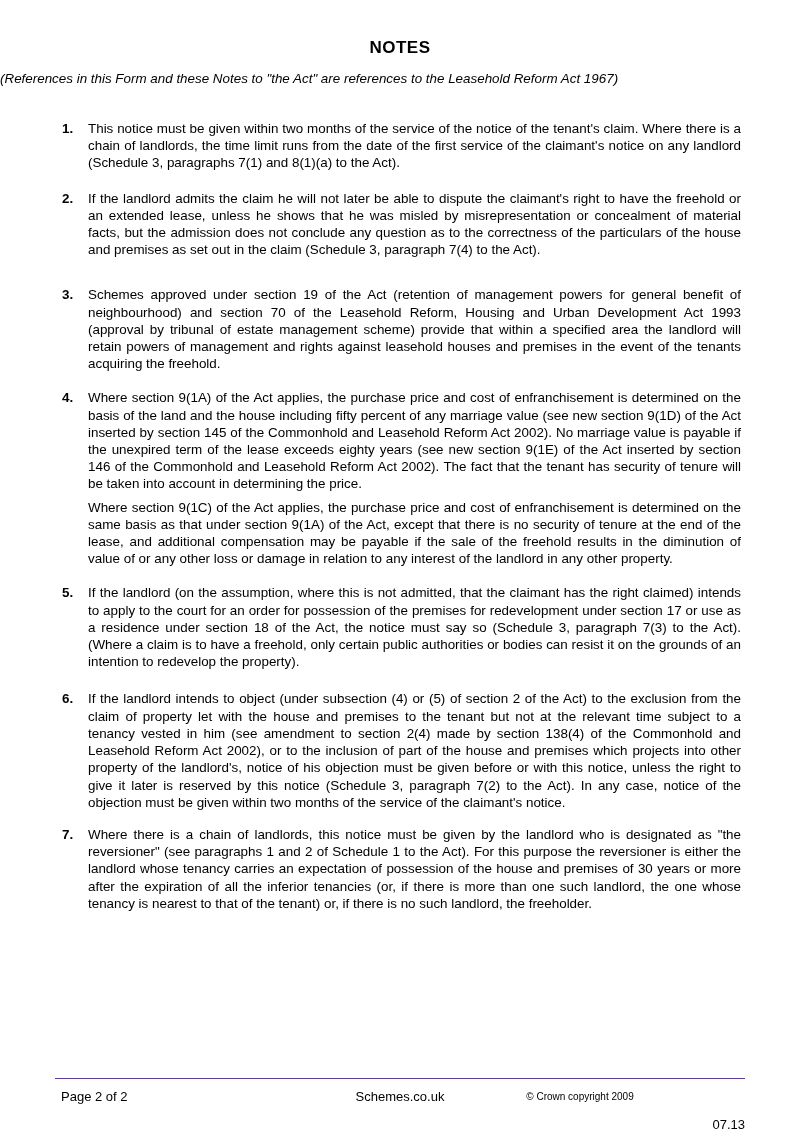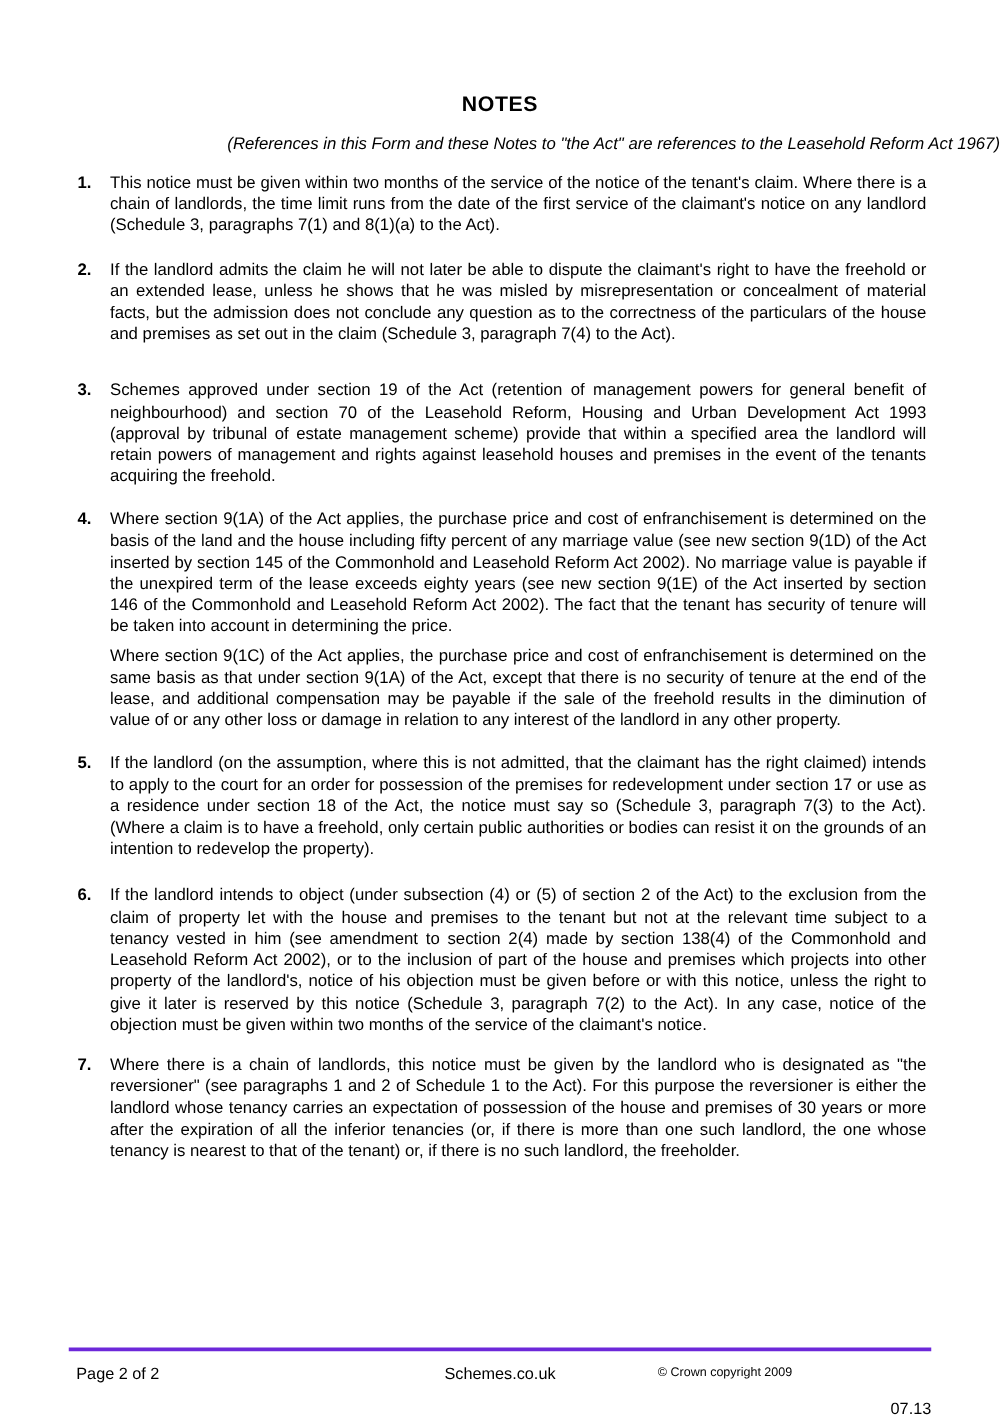--- a/index.html
+++ b/index.html
@@ -18,28 +18,27 @@
     height: 1133px;
     background: #ffffff;
     padding-top: 38px;
   }
   .title {
     text-align: center;
     font-size: 17px;
     font-weight: bold;
     letter-spacing: 0.5px;
     margin-bottom: 13px;
-    margin-top: 36px;
   }
   .subtitle {
-    text-align: right;
+    text-align: left;
     font-style: italic;
     font-size: 13.4px;
     white-space: nowrap;
-    margin-bottom: 15px;
+    margin-bottom: 34px;
   }
   .notes {
     padding-left: 62px;
     padding-right: 59px;
     font-size: 13.4px;
     line-height: 17.2px;
   }
   .note { display: flex; }
   .note .num {
     width: 26px;
@@ -56,21 +55,21 @@
   .note-2 { margin-bottom: 28px; }
   .note-3 { margin-bottom: 17px; }
   .note-4 { margin-bottom: 17px; }
   .note-5 { margin-bottom: 20px; }
   .note-6 { margin-bottom: 15px; }
   .footer {
     position: absolute;
     top: 1078px;
     left: 55px;
     right: 55px;
-    border-top: 3px solid #6d28d9;
+    border-top: 1px solid #6d28d9;
     height: 36px;
     font-size: 13px;
   }
   .footer .f-page   { position: absolute; left: 6px; top: 10px; }
   .footer .f-brand  { position: absolute; left: 50%; top: 10px; transform: translateX(-50%); }
   .footer .f-copy   { position: absolute; left: 525px; top: 12px; transform: translateX(-50%); font-size: 10px; }
   .footer .f-ver    { position: absolute; right: 0; top: 10px; margin-top: 28px; }
 </style>
 </head>
 <body>

